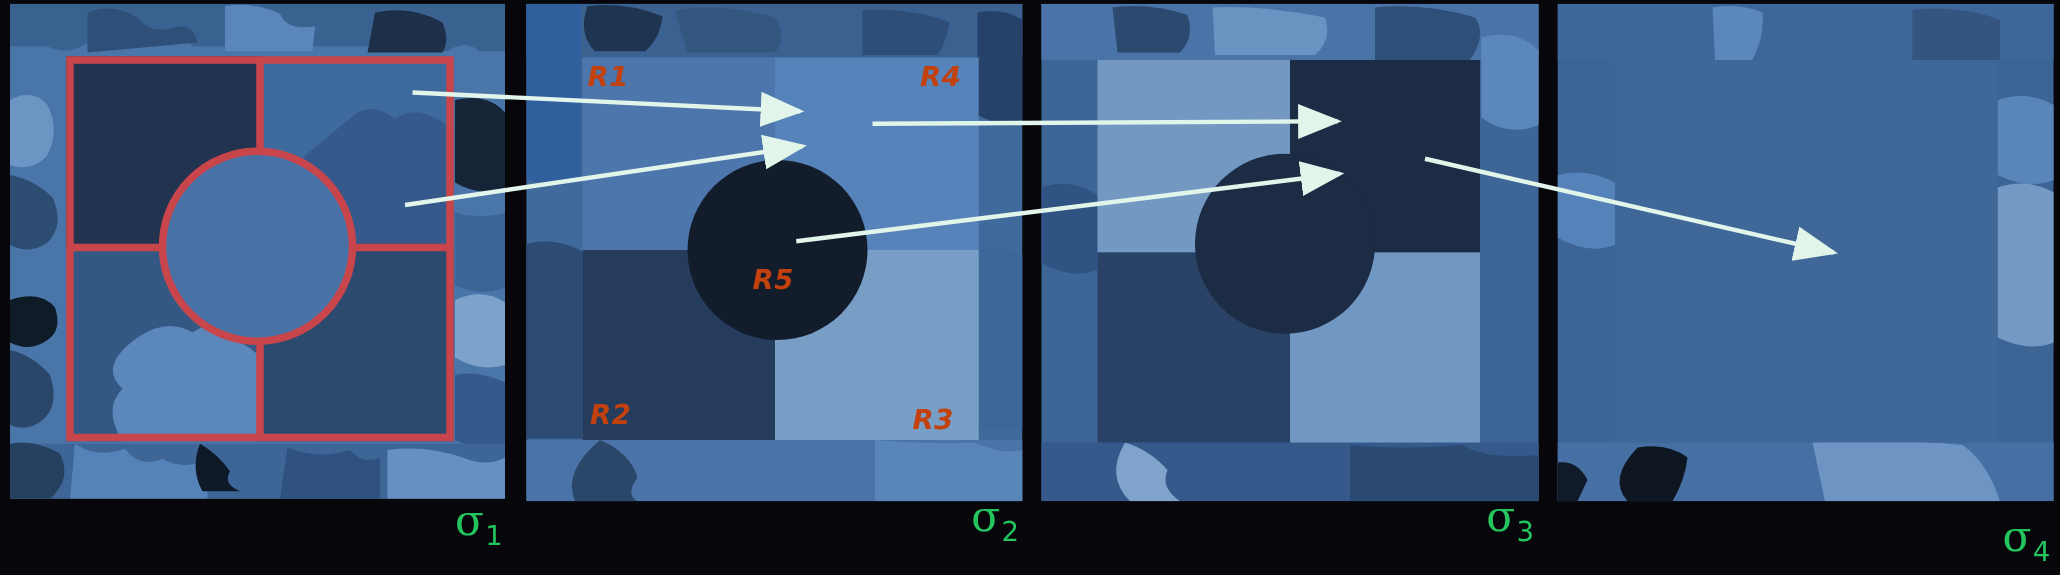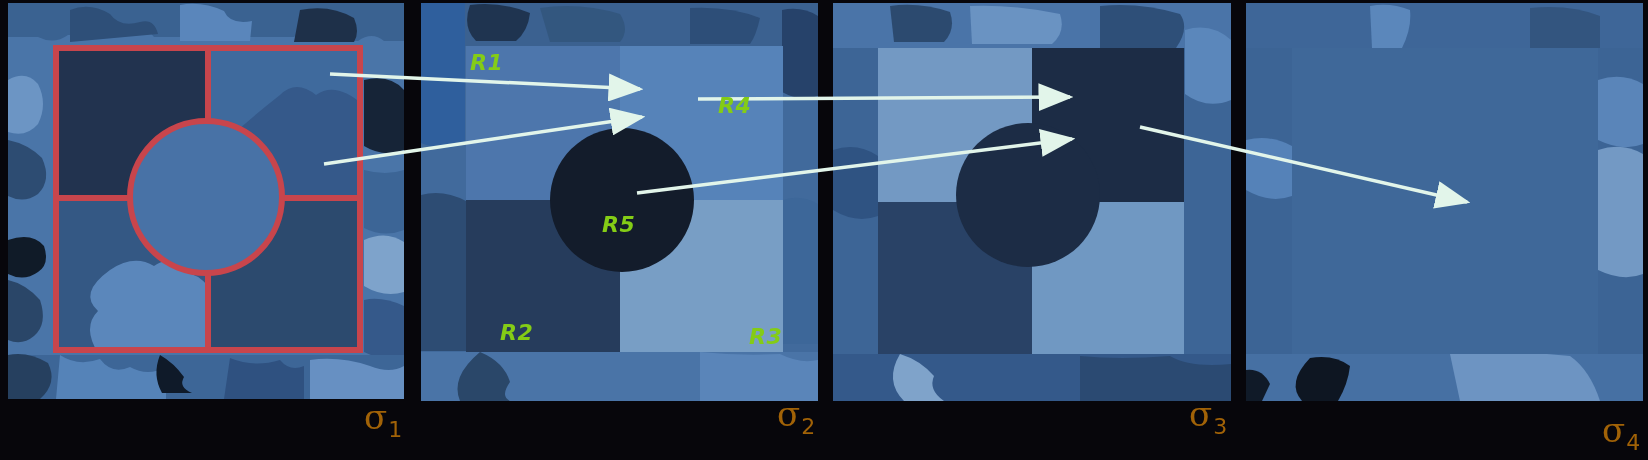--- a/index.html
+++ b/index.html
@@ -1,21 +1,21 @@
 <!DOCTYPE html>
 <html><head>
 <meta charset="utf-8">
 <style>
   html, body { margin:0; padding:0; }
   body { width:1648px; height:460px; background:#07060b; position:relative; overflow:hidden;
          font-family:"DejaVu Sans", sans-serif; }
   #stage { position:absolute; left:0; top:0; width:1648px; height:460px; }
-  .panel-label { position:absolute; color:#a16207; font-family:"DejaVu Serif", serif; font-size:34px; line-height:1; }
+  .panel-label { position:absolute; color:#22c55e; font-family:"DejaVu Serif", serif; font-size:34px; line-height:1; }
   .panel-label sub { font-family:"DejaVu Sans", sans-serif; font-size:22px; vertical-align:-8px; margin-left:1px; }
-  .rlabel { position:absolute; color:#84cc16; font-family:"DejaVu Sans", sans-serif; font-weight:bold;
+  .rlabel { position:absolute; color:#c2410c; font-family:"DejaVu Sans", sans-serif; font-weight:bold;
             font-style:italic; font-size:22px; line-height:1; letter-spacing:0.5px; }
 </style>
 </head>
 <body>
 
 <svg id="stage" width="1648" height="460" viewBox="0 0 1648 460" xmlns="http://www.w3.org/2000/svg">
   <defs>
     <clipPath id="clip1">
         <rect x="8" y="3" width="396" height="396"></rect>
       </clipPath>
@@ -137,24 +137,24 @@
   <g stroke="#e2f5ea" stroke-width="3.5" fill="none">
     <line x1="330" y1="74" x2="640" y2="89" marker-end="url(#arrowhead)"></line>
     <line x1="324" y1="164" x2="642" y2="117" marker-end="url(#arrowhead)"></line>
     <line x1="698" y1="99" x2="1070" y2="97" marker-end="url(#arrowhead)"></line>
     <line x1="637" y1="193" x2="1072" y2="139" marker-end="url(#arrowhead)"></line>
     <line x1="1140" y1="127" x2="1467" y2="202" marker-end="url(#arrowhead)"></line>
   </g>
 </svg>
 
 <div class="rlabel" style="left:470px; top:52px;">R1</div>
-<div class="rlabel" style="left:718px; top:52px;margin-top:43px;">R4</div>
+<div class="rlabel" style="left:736px; top:52px;">R4</div>
 <div class="rlabel" style="left:602px; top:214px;text-align:right;">R5</div>
-<div class="rlabel" style="left:500px; top:322px;">R2</div>
-<div class="rlabel" style="left:730px; top:326px;margin-left:19px;">R3</div>
+<div class="rlabel" style="left:472px; top:322px;">R2</div>
+<div class="rlabel" style="left:730px; top:326px;">R3</div>
 
 <div class="panel-label" style="left:364px; top:400px;">
   <span>σ</span><sub>1</sub>
 </div>
 <div class="panel-label" style="left:777px; top:397px;text-align:right;">
   <span>σ</span><sub>2</sub>
 </div>
 <div class="panel-label" style="left:1189px; top:397px;text-align:right;">
   <span>σ</span><sub>3</sub>
 </div>

